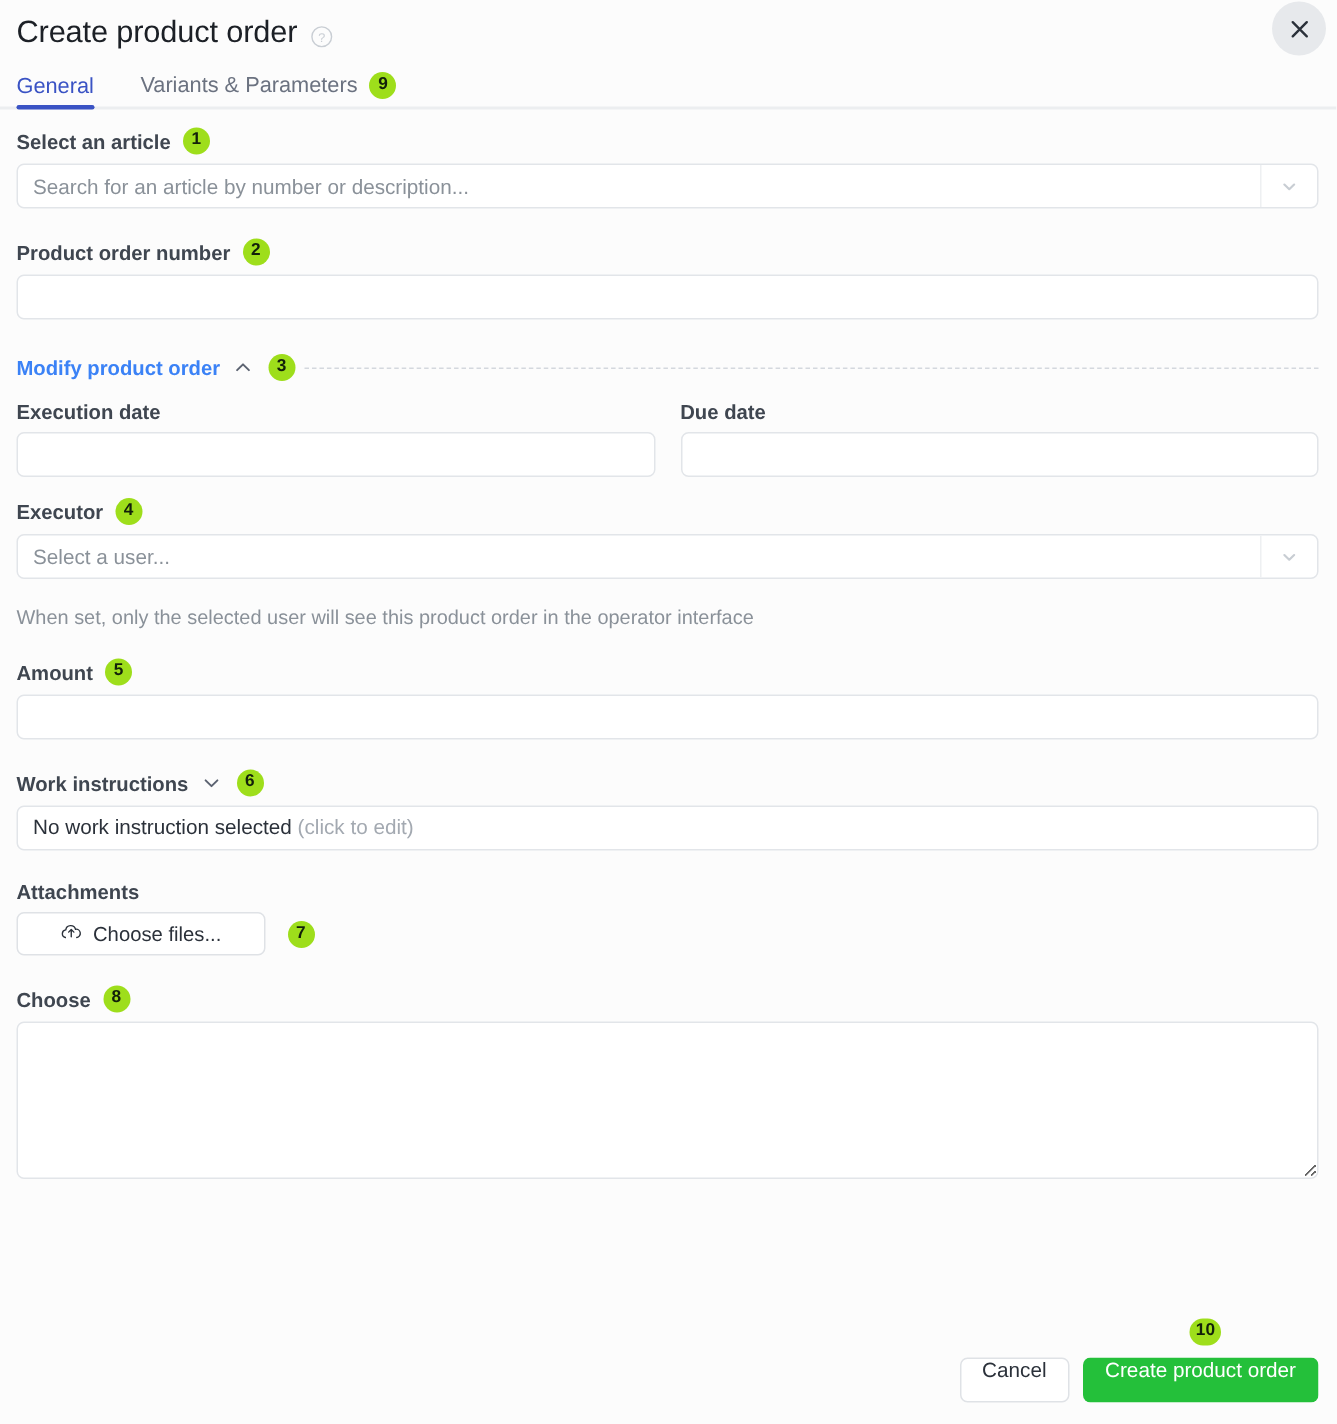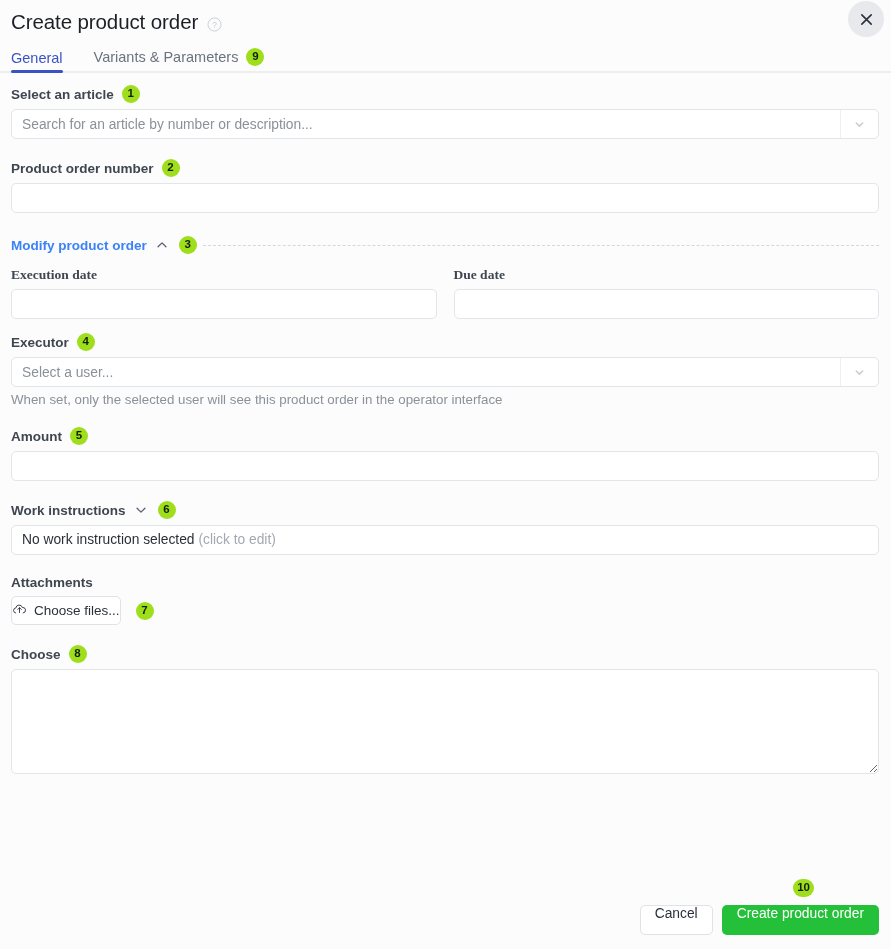--- a/index.html
+++ b/index.html
@@ -187,21 +187,21 @@
     margin-left: 6px;
     border-top: 1px dashed #d4d8de;
     height: 0;
   }
 
   
   .row2 {
     display: flex;
     gap: 17px;
   }
-  .col { flex: 1; min-width: 0; font-family: Liberation Serif, serif; }
+  .col { flex: 1; min-width: 0; }
 
   
   .checkbox-row {
     display: flex;
     align-items: center;
     margin-top: 10px;
   }
   .checkbox {
     width: 13px;
     height: 13px;
@@ -216,21 +216,21 @@
   }
   .checkbox svg { display: block; }
   .checkbox-label {
     font-size: 13.5px;
     color: #5c636d;
   }
 
   .hint {
     font-size: 13.3px;
     color: #8a9199;
-    margin-top: 5px;
+    margin-top: 18px;
   }
 
   
   .readonly-box {
     width: 100%;
     min-height: 30px;
     border: 1px solid #e2e5e9;
     border-radius: 5px;
     background: #fff;
     font-size: 13.8px;
@@ -239,21 +239,21 @@
     cursor: pointer;
   }
   .muted { color: #a3a9b1; }
 
   
   .file-button {
     display: inline-flex;
     align-items: center;
     gap: 7px;
     height: 29px;
-    padding: 0 0;
+    padding: 0 28px;
     border: 1px solid #dfe2e6;
     border-radius: 5px;
     background: #fff;
     font-size: 13.5px;
     color: #2b313a;
     cursor: pointer;
     font-family: inherit;
   }
   .attach-row { display: flex; align-items: center; }
 

